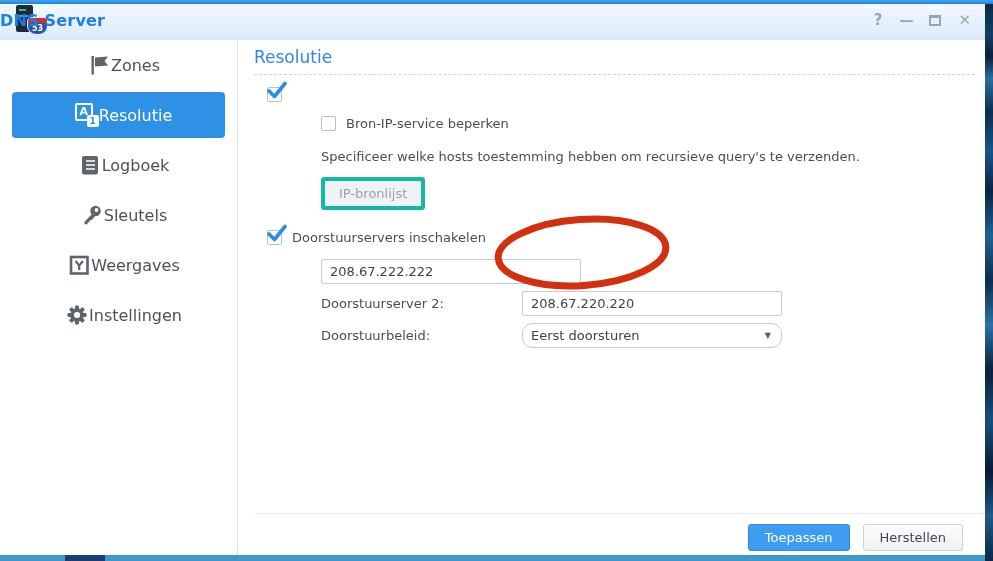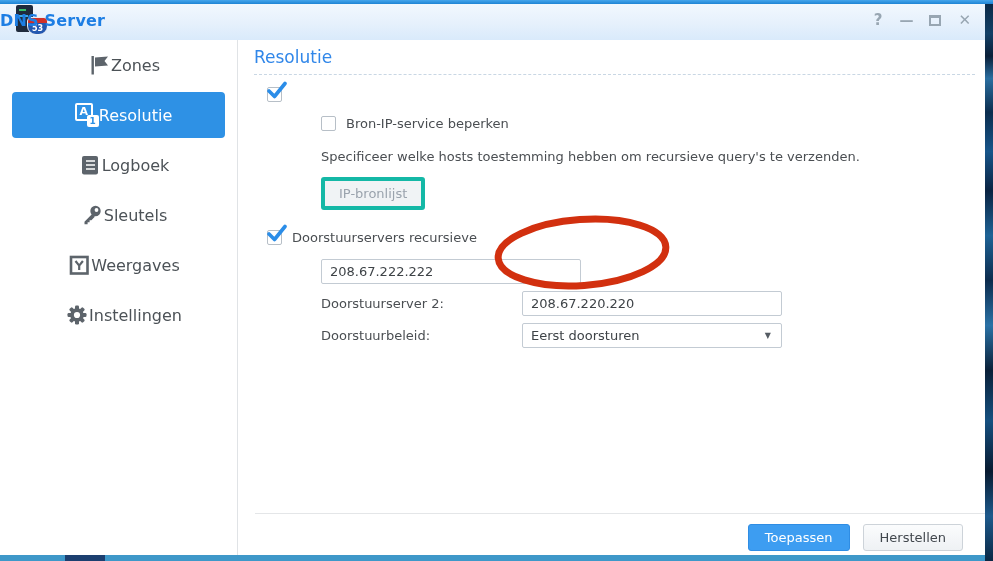--- a/index.html
+++ b/index.html
@@ -60,21 +60,21 @@
   .cblabel { font-size:13px; color:#4a4e52; }
 
   .desc { font-size:13px; color:#4a4e52; margin:18px 0 0 67px; }
   .btn-disabled { display:inline-block; margin:13px 0 0 67px; padding:5px 14px; font-size:13px; color:#9aa3ad;
     background:#f0f3f5; border:4px solid #14b8a6; border-radius:3px; cursor:default; }
   .gap-lg { height:20px; }
 
   .formrow { display:flex; align-items:center; margin:0 0 7px 67px; height:25px; }
   .formrow .flabel { width:201px; font-size:13px; color:#4a4e52; flex:none; }
   .field { width:260px; height:25px; border:1px solid #c3cbd3; border-radius:2px; background:#fff; font-size:13px; color:#3e4347; padding:0 8px; font-family:"DejaVu Sans","Liberation Sans",sans-serif; }
-  .select { width:260px; height:25px; border:1px solid #c3cbd3; border-radius:2px; background:#fff; font-size:13px; color:#3e4347; padding:0 8px; display:flex; align-items:center; justify-content:space-between; cursor:pointer; }
+  .select { width:260px; height:25px; border:1px solid #c3cbd3; border-radius:10px; background:#fff; font-size:13px; color:#3e4347; padding:0 8px; display:flex; align-items:center; justify-content:space-between; cursor:pointer; }
   .select .caret { font-size:8px; color:#555c63; margin-right:2px; }
 
   
   .annotation { position:absolute; left:490px; top:211px; width:184px; height:84px; z-index:5; pointer-events:none; }
 
   
   .footer-sep { position:absolute; left:255px; right:0; top:513px; height:1px; background:#e4e6e8; }
   .footer { position:absolute; right:22px; top:524px; display:flex; gap:13px; }
   .btn { height:27px; padding:0 16px; font-size:13px; border-radius:3px; display:flex; align-items:center; cursor:pointer; font-family:"DejaVu Sans","Liberation Sans",sans-serif; }
   .btn-primary { background:#3d9df1; border:1px solid #2f8de4; color:#fff; }
@@ -198,21 +198,21 @@
       <span class="btn-disabled">IP-bronlijst</span>
 
       <div class="gap-lg"></div>
 
       <div class="cbrow indent1">
         <span class="cb checked">
           <svg class="tick" width="22" height="20" viewBox="0 0 22 20">
               <polyline points="3,10 8.5,15.5 19,2.5" fill="none" stroke="#2b8de8" stroke-width="3.6" stroke-linecap="round" stroke-linejoin="round"></polyline>
             </svg>
         </span>
-        <span class="cblabel">Doorstuurservers recursieve</span>
+        <span class="cblabel">Doorstuurservers inschakelen</span>
       </div>
 
       <div class="formrow">
         <input class="field" type="text" value="208.67.222.222" style="">
       </div>
 
       <div class="formrow">
         <span class="flabel">Doorstuurserver 2:</span>
         <input class="field" type="text" value="208.67.220.220" style="">
       </div>

